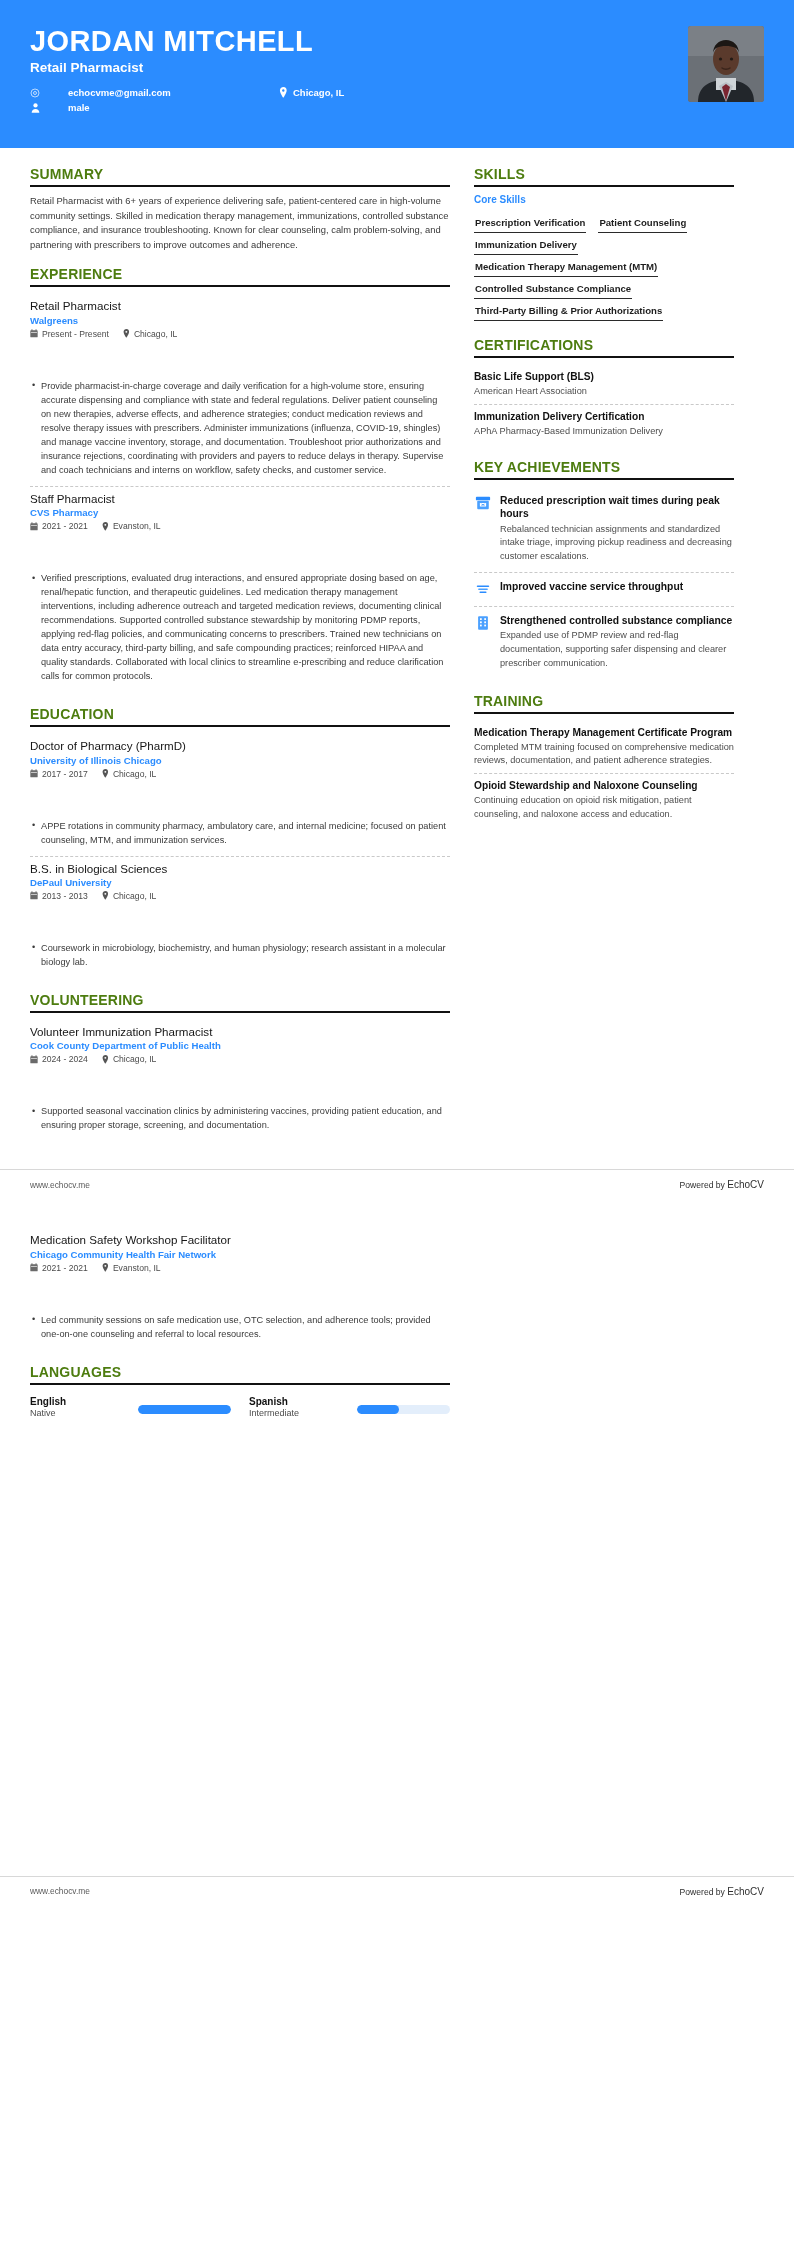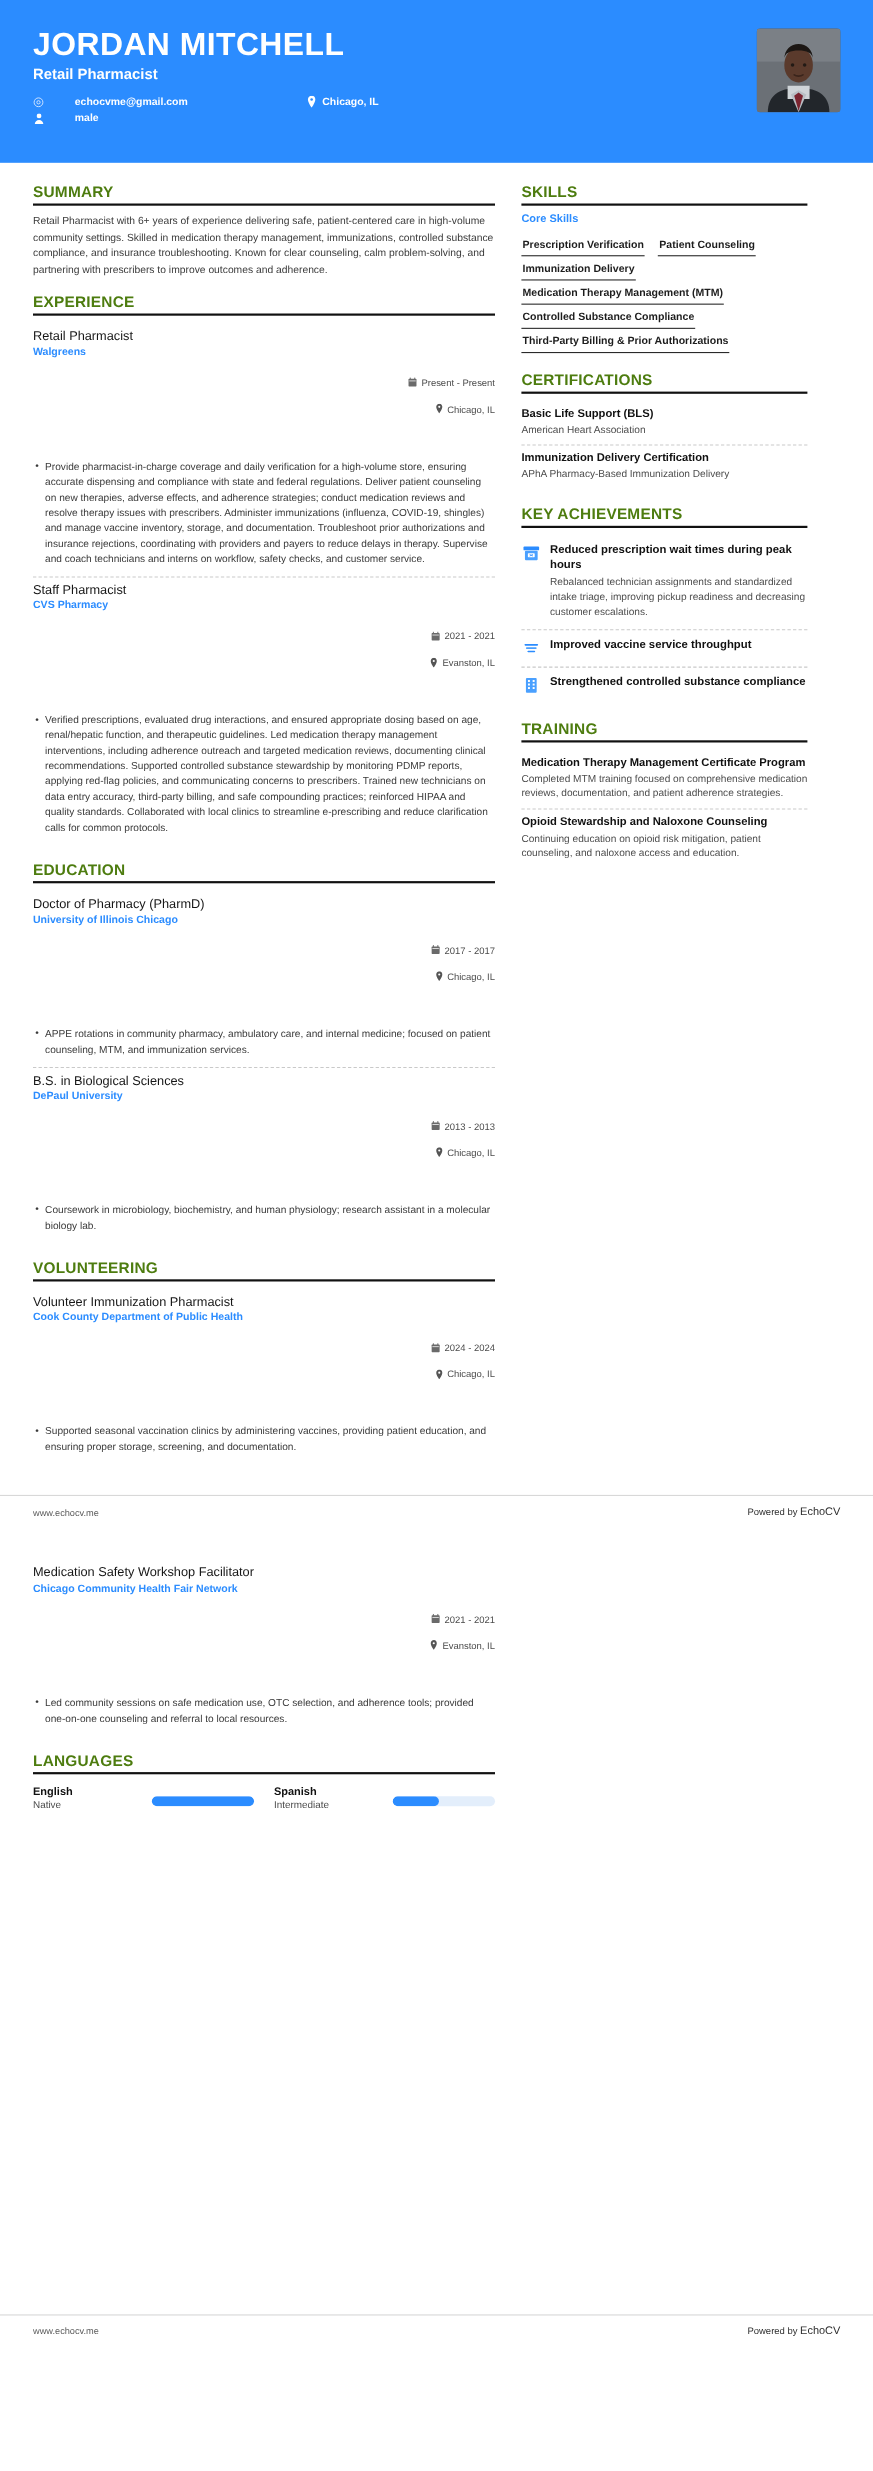--- a/index.html
+++ b/index.html
@@ -115,25 +115,24 @@
     line-height: 1.25;
   }
   .entry-org {
     font-size: 9.6px;
     font-weight: bold;
     color: #2b8cff;
     margin-top: 1px;
   }
   .meta-row {
     display: flex;
-    align-items: flex-end;
+    align-items: center;
     gap: 14px;
-    margin-top: 17px;
+    margin-top: 3px;
     margin-bottom: 3px;
-    flex-direction: column;
   }
   .meta {
     display: flex;
     align-items: center;
     gap: 4px;
     font-size: 8.6px;
     color: #4b4b4b;
   }
   .meta svg { display: block; }
   ul.bullets {
@@ -566,20 +565,21 @@
                 <rect x="5.6" y="3.6" width="2" height="2" fill="#ffffff"></rect>
                 <rect x="10.4" y="3.6" width="2" height="2" fill="#ffffff"></rect>
                 <rect x="5.6" y="7.2" width="2" height="2" fill="#ffffff"></rect>
                 <rect x="10.4" y="7.2" width="2" height="2" fill="#ffffff"></rect>
                 <rect x="5.6" y="10.8" width="2" height="2" fill="#ffffff"></rect>
                 <rect x="10.4" y="10.8" width="2" height="2" fill="#ffffff"></rect>
               </svg>
           </div>
           <div class="ach-body">
             <div class="ach-title">Strengthened controlled substance compliance</div>
+            <div class="ach-desc">Expanded use of PDMP review and red-flag documentation, supporting safer dispensing and clearer prescriber communication.</div>
           </div>
         </div>
       </div>
 
       <div class="sect">
         <div class="sect-title">TRAINING</div>
         <div class="sect-rule"></div>
         <div class="cert">
           <div class="cert-name">Medication Therapy Management Certificate Program</div>
           <div class="cert-sub">Completed MTM training focused on comprehensive medication reviews, documentation, and patient adherence strategies.</div>

